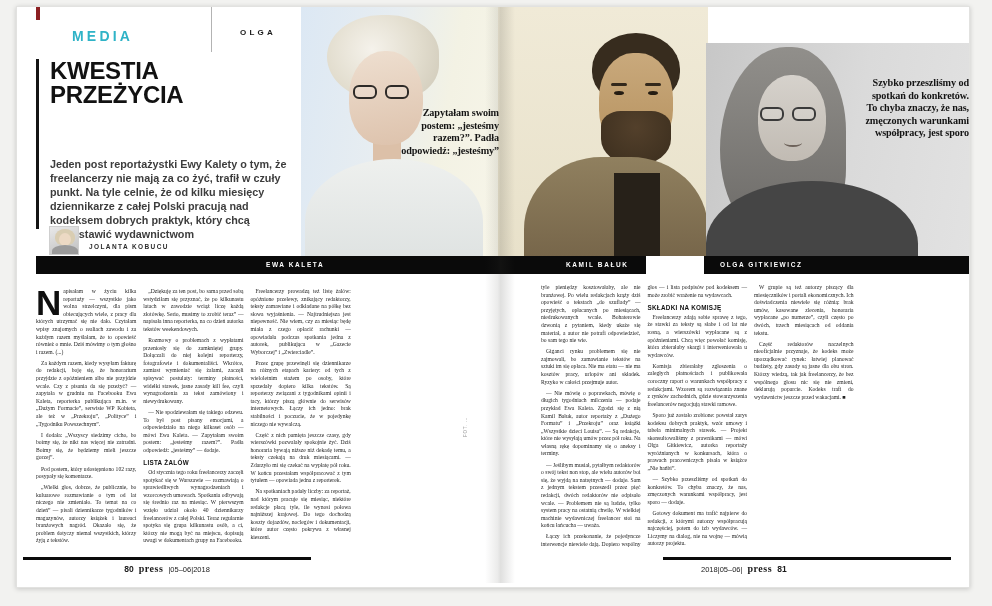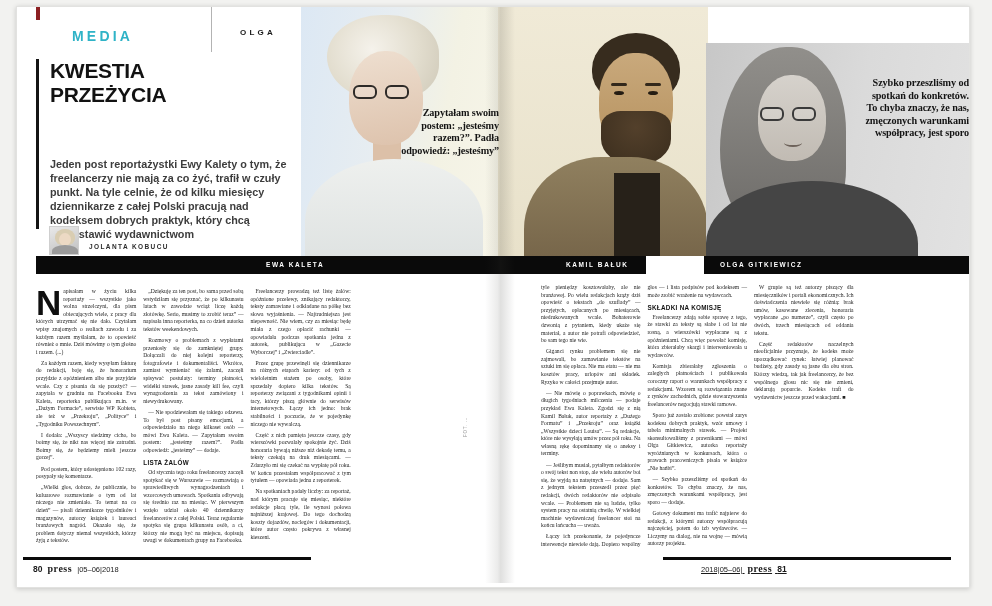--- a/index.html
+++ b/index.html
@@ -8,21 +8,21 @@
   #spread{position:absolute;left:16px;top:6px;width:954px;height:582px;background:#ffffff;
           border:1px solid #e2e2e0;box-shadow:0 1px 5px rgba(0,0,0,.18);overflow:hidden;
           font-family:"Liberation Sans",sans-serif;}
   
   .section-marker{left:19px;top:0;width:4px;height:13px;background:#8c2022;}
   .masthead-section{left:55px;top:21px;font-size:14px;font-weight:700;letter-spacing:3.2px;color:#2fb3c7;}
   .masthead-divider{left:194px;top:0;width:1px;height:45px;background:#b3b3b3;}
   .masthead-rubric{left:223px;top:21px;font-size:8px;font-weight:700;letter-spacing:3.2px;color:#1a1a1a;}
   
   .head-rule{left:19px;top:52px;width:3px;height:170px;background:#141414;}
-  .headline{left:33px;top:52px;width:240px;font-size:21px;line-height:24px;font-weight:800;
+  .headline{left:33px;top:52px;width:240px;font-size:24px;line-height:24px;font-weight:800;
             color:#121212;letter-spacing:-.3px;}
   .lead{left:33px;top:150px;width:254px;font-size:10.8px;line-height:14px;font-weight:700;color:#3d3d3d;}
   
   .avatar{left:32px;top:219px;width:30px;height:29px;background:linear-gradient(160deg,#e9e9e9,#bfbfbf);overflow:hidden;border:1px solid #cfcfcf;}
   .avatar .hair{position:absolute;left:5px;top:2px;width:20px;height:16px;border-radius:50% 50% 40% 40%;background:#d9cdb2;}
   .avatar .face{position:absolute;left:9px;top:6px;width:12px;height:13px;border-radius:50%;background:#ecd9c4;}
   .avatar .torso{position:absolute;left:2px;top:18px;width:26px;height:12px;border-radius:50% 50% 0 0;background:#9a9a9a;}
   .author{left:72px;top:236px;font-size:6.5px;font-weight:700;letter-spacing:1.4px;color:#2b2b2b;}
   
   .photo{overflow:hidden;}
@@ -71,22 +71,22 @@
                 letter-spacing:.3px;margin:5px 0 2px;color:#111;}
   .dropcap{float:left;font-family:"Liberation Sans",sans-serif;font-weight:800;
            font-size:35px;line-height:28px;color:#0f0f0f;margin:1px 2px 0 0;}
   .photo-credit{left:446px;top:300px;font-size:4.5px;color:#979797;letter-spacing:.8px;
                 writing-mode:vertical-rl;transform:rotate(180deg);height:130px;}
   
   .foot-rule{top:550px;height:3px;background:#0a0a0a;}
   #foot-rule-left{left:6px;width:288px;}
   #foot-rule-right{left:646px;width:288px;}
   .foot-text{top:556px;font-size:7.5px;color:#1a1a1a;white-space:nowrap;}
-  #foot-left{left:16px;width:288px;text-align:left;}
-  #foot-right{left:684px;text-align:left;text-decoration:underline;}
+  #foot-left{left:6px;width:288px;text-align:center;}
+  #foot-right{left:684px;text-align:left;}
   .foot-num{font-weight:800;font-size:8.5px;}
   .foot-brand{font-family:"Liberation Serif",serif;font-weight:800;font-size:10px;letter-spacing:.5px;padding:0 3px;}
 </style>
 </head>
 <body>
 
 <div id="spread">
 
   <div class="abs section-marker"></div>
   <div class="abs masthead-section">MEDIA</div>

